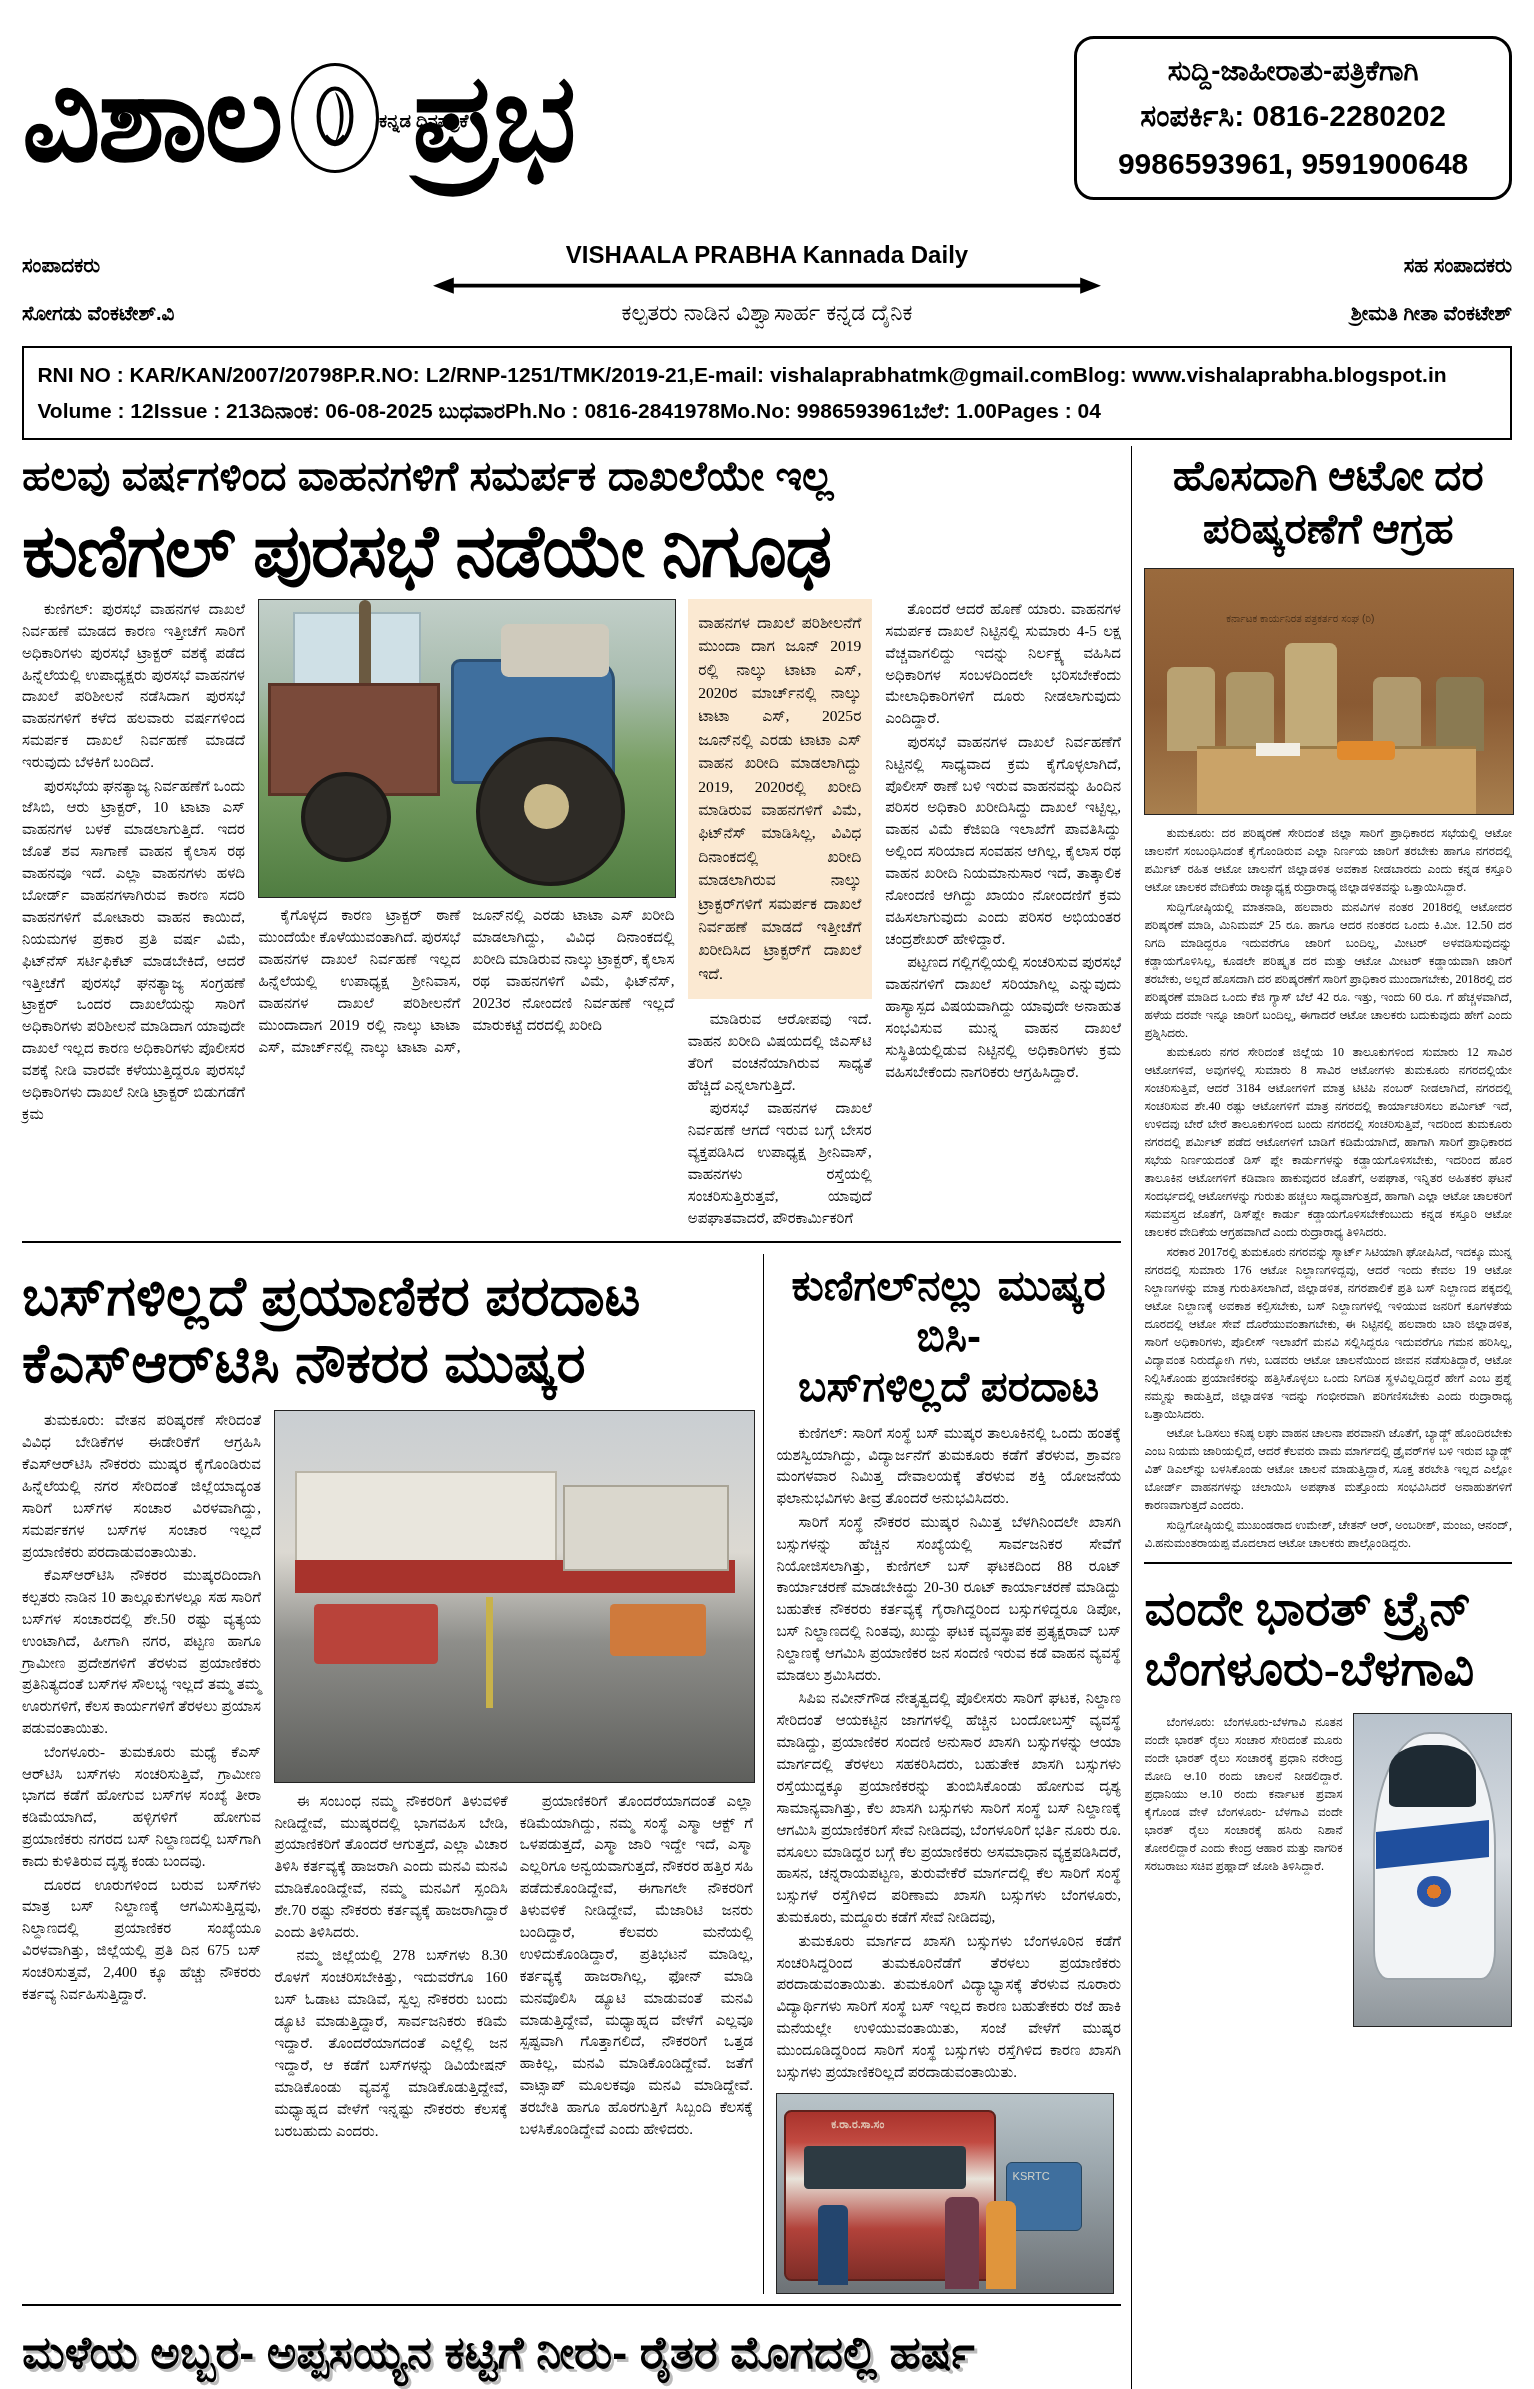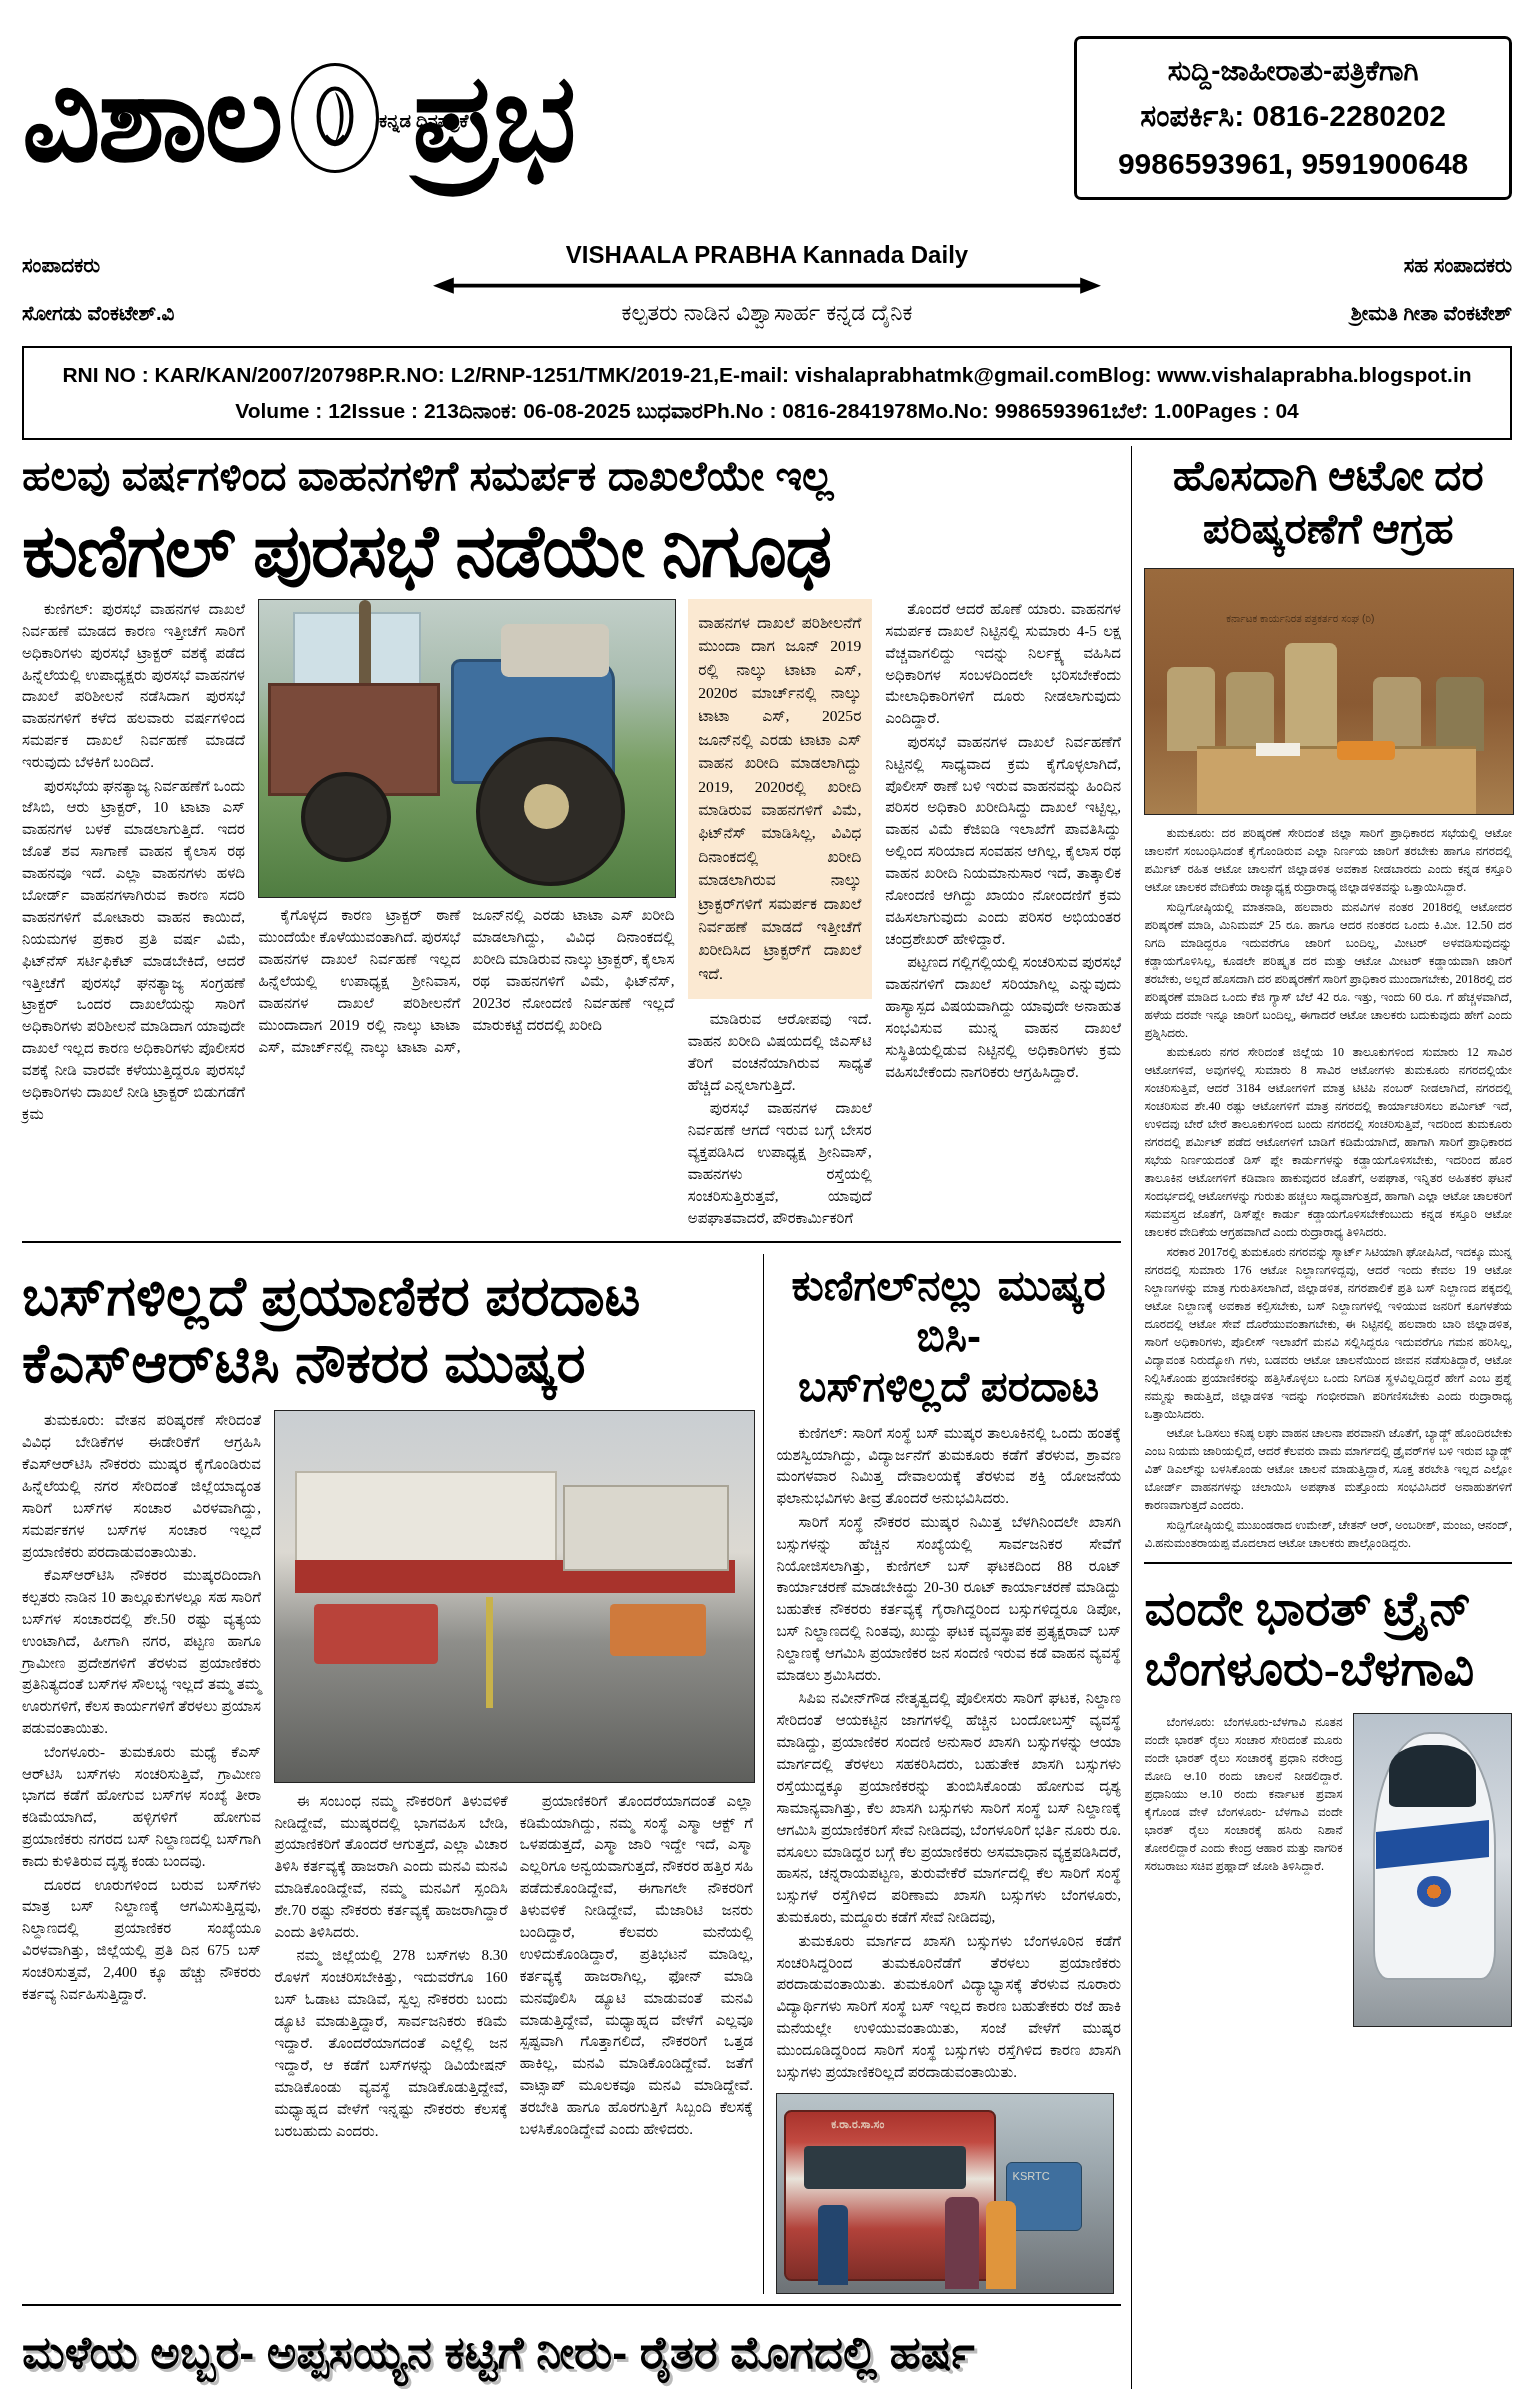--- a/index.html
+++ b/index.html
@@ -8,37 +8,37 @@
         box-sizing:border-box;padding:0 22px;}
   
   .masthead{display:flex;align-items:center;height:236px;}
   .brand{flex:1;display:flex;align-items:center;position:relative;}
   .brand-title{font-family:"Liberation Sans",sans-serif;font-weight:900;font-size:122px;
                letter-spacing:-3px;line-height:1;}
   .logo-wrap{width:111px;height:141px;display:flex;flex-direction:row;align-items:center;margin:0 10.4px;}
   .logo-circle{width:104px;height:104px;border:3.7px solid #000;border-radius:50%;display:flex;
                align-items:center;justify-content:center;background:#fff;}
   .brand-sub{font-family:"Liberation Sans",sans-serif;font-weight:bold;font-size:18px;margin-top:7.4px;white-space:nowrap;}
-  .contact-box{width:405px;border:3px solid #000;border-radius:7px;padding:16.3px 13.4px;
+  .contact-box{width:405px;border:3px solid #000;border-radius:20px;padding:16.3px 13.4px;
                text-align:center;font-family:"Liberation Sans",sans-serif;font-weight:bold;}
   .contact-box .l1{font-size:27.5px;}
   .contact-box .l2{font-size:30px;margin-top:10.4px;}
   .contact-box .l3{font-size:30px;margin-top:13.4px;}
   
   .editors{display:flex;align-items:flex-start;padding:4.5px 0 9px;}
   .ed-left,.ed-right{width:245px;font-family:"Liberation Sans",sans-serif;font-weight:bold;font-size:20px;line-height:2.4;}
   .ed-right{text-align:right;}
   .ed-center{flex:1;text-align:center;}
   .ed-center .en{font-family:"Liberation Sans",sans-serif;font-weight:bold;font-size:24px;}
   .arrow-svg{display:block;margin:7.4px auto 4.5px;}
   .ed-center .tag{font-family:"Liberation Sans",sans-serif;font-size:22px;}
   
   .infobar{border:2.2px solid #000;padding:9px 13.4px;font-family:"Liberation Sans",sans-serif;
            font-weight:bold;font-size:21px;}
-  .infobar .row{display:flex;justify-content:center;padding:6px 0;}
+  .infobar .row{display:flex;justify-content:flex-start;padding:6px 0;}
   
   .content{display:flex;margin-top:6px;}
   .main-col{width:1099px;}
   .sidebar{flex:1;border-left:1.5px solid #000;margin-left:10.4px;padding-left:12px;}
   .rule{border-top:2.2px solid #000;margin:10.4px 0;}
   p{margin:0 0 1.5px;text-indent:22px;text-align:justify;}
   .body-text{font-size:15px;line-height:1.46;}
   
   .kicker{font-family:"Liberation Sans",sans-serif;font-weight:900;font-size:41px;padding:7.4px 0 0;}
   .headline-xl{font-family:"Liberation Sans",sans-serif;font-weight:900;font-size:73px;

